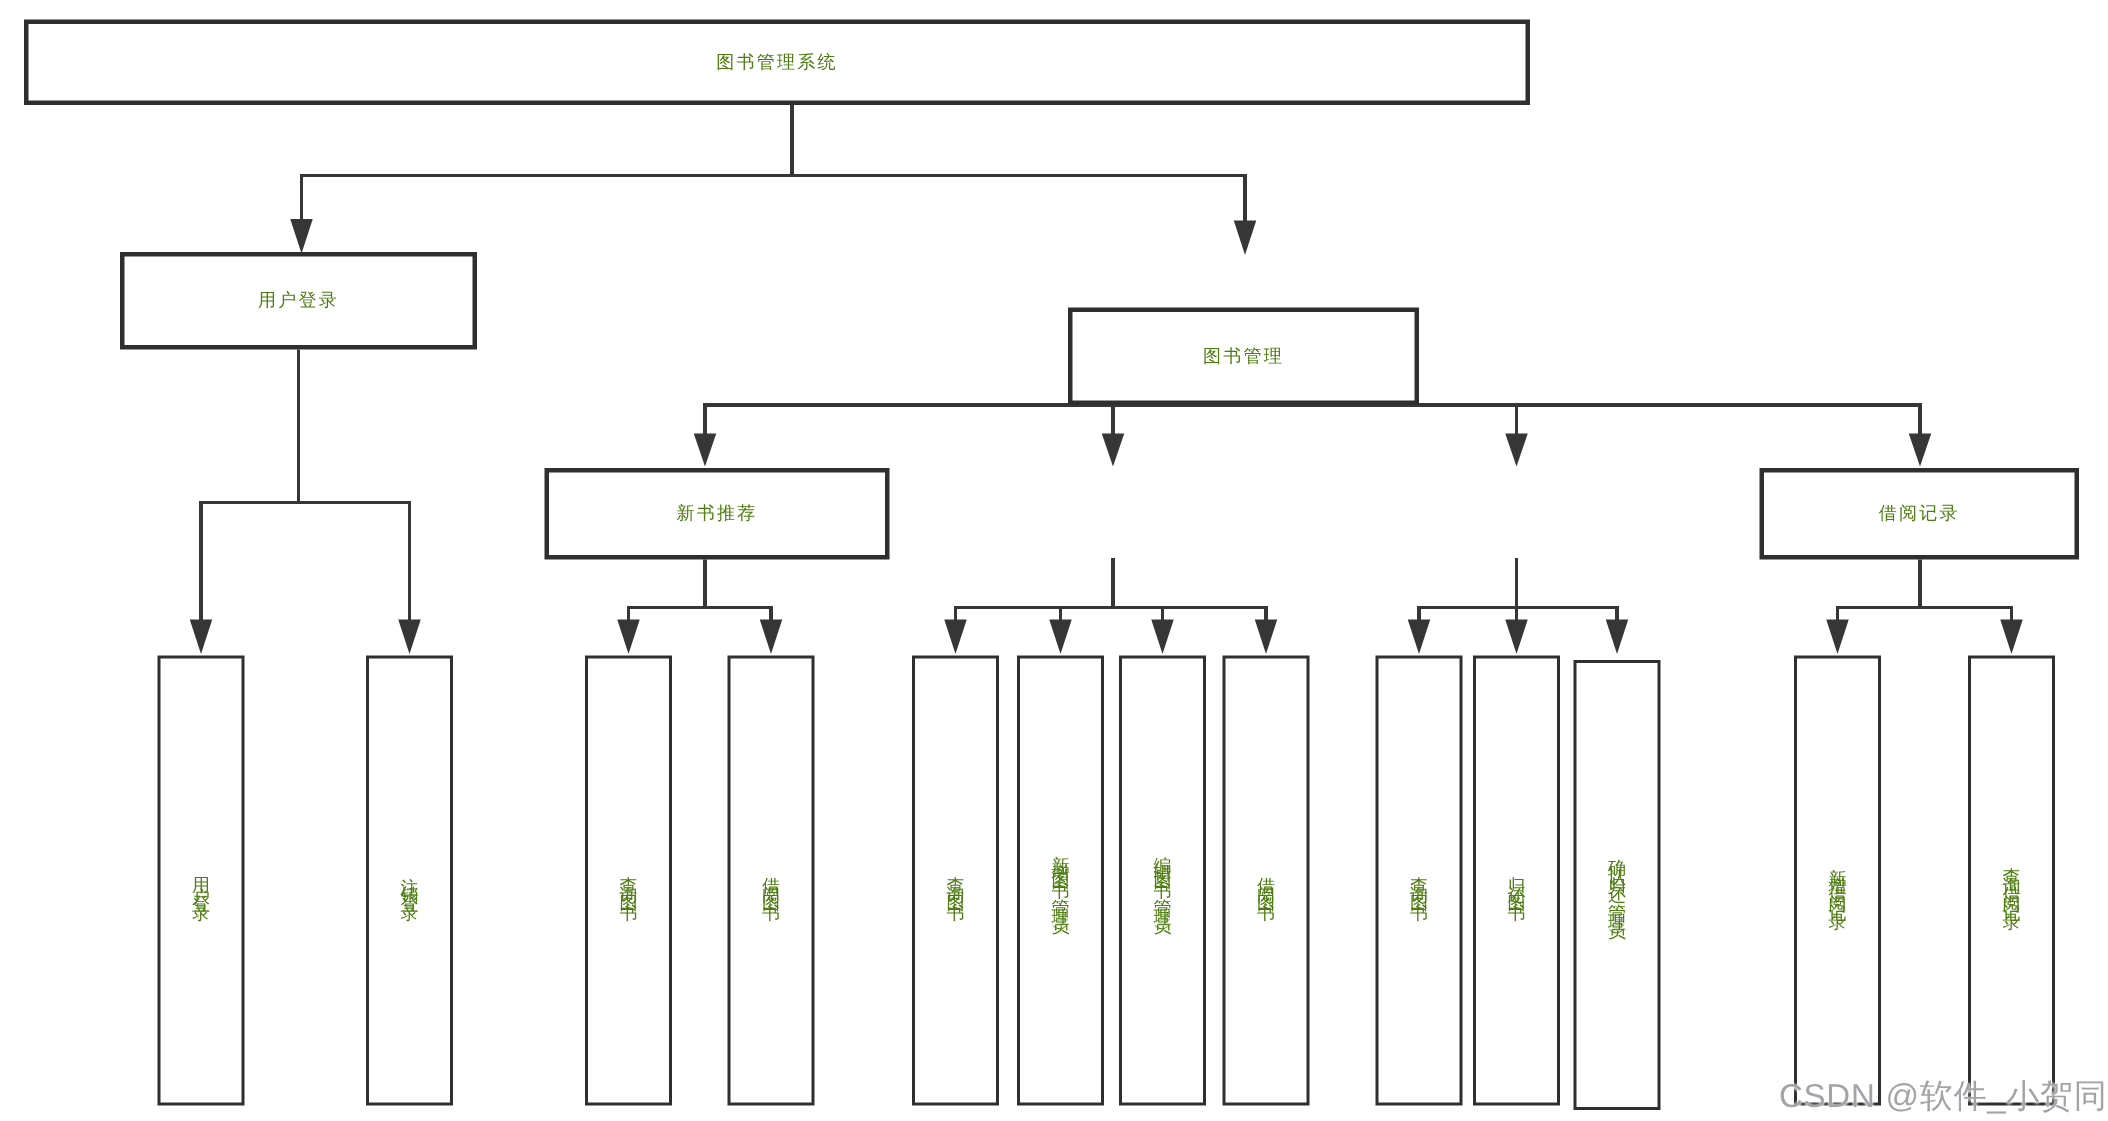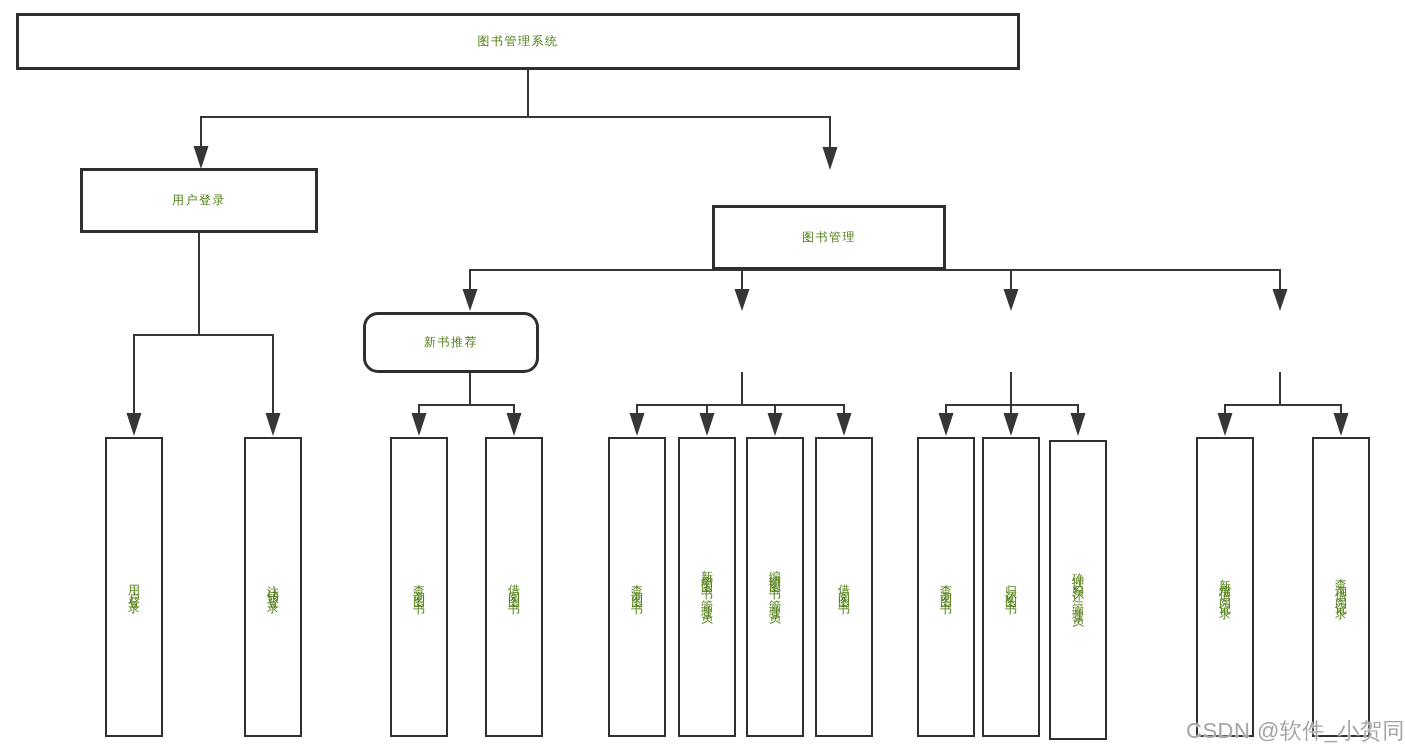--- a/index.html
+++ b/index.html
@@ -133,22 +133,25 @@
     <span class="lbl">图书管理系统</span>
   </div>
 
   <div class="box" style="left:80px; top:168px; width:238px; height:65px;">
     <span class="lbl">用户登录</span>
   </div>
   <div class="box" style="left:712px; top:169px; width:234px; height:65px;margin-top:36px;">
     <span class="lbl">图书管理</span>
   </div>
 
-  <div class="box" style="left:363px; top:312px; width:176px; height:61px;border-radius:15px;">
+  <div class="box" style="left:363px; top:312px; width:230px; height:61px;">
     <span class="lbl">新书推荐</span>
+  </div>
+  <div class="box" style="left:1173px; top:312px; width:213px; height:61px;">
+    <span class="lbl">借阅记录</span>
   </div>
 
   <div class="box leaf" style="left:105px; top:437px; width:58px; height:300px;">
     <span class="lbl vtext">用户登录</span>
   </div>
   <div class="box leaf" style="left:244px; top:437px; width:58px; height:300px;">
     <span class="lbl vtext">注销登录</span>
   </div>
 
   <div class="box leaf" style="left:390px; top:437px; width:58px; height:300px;">

